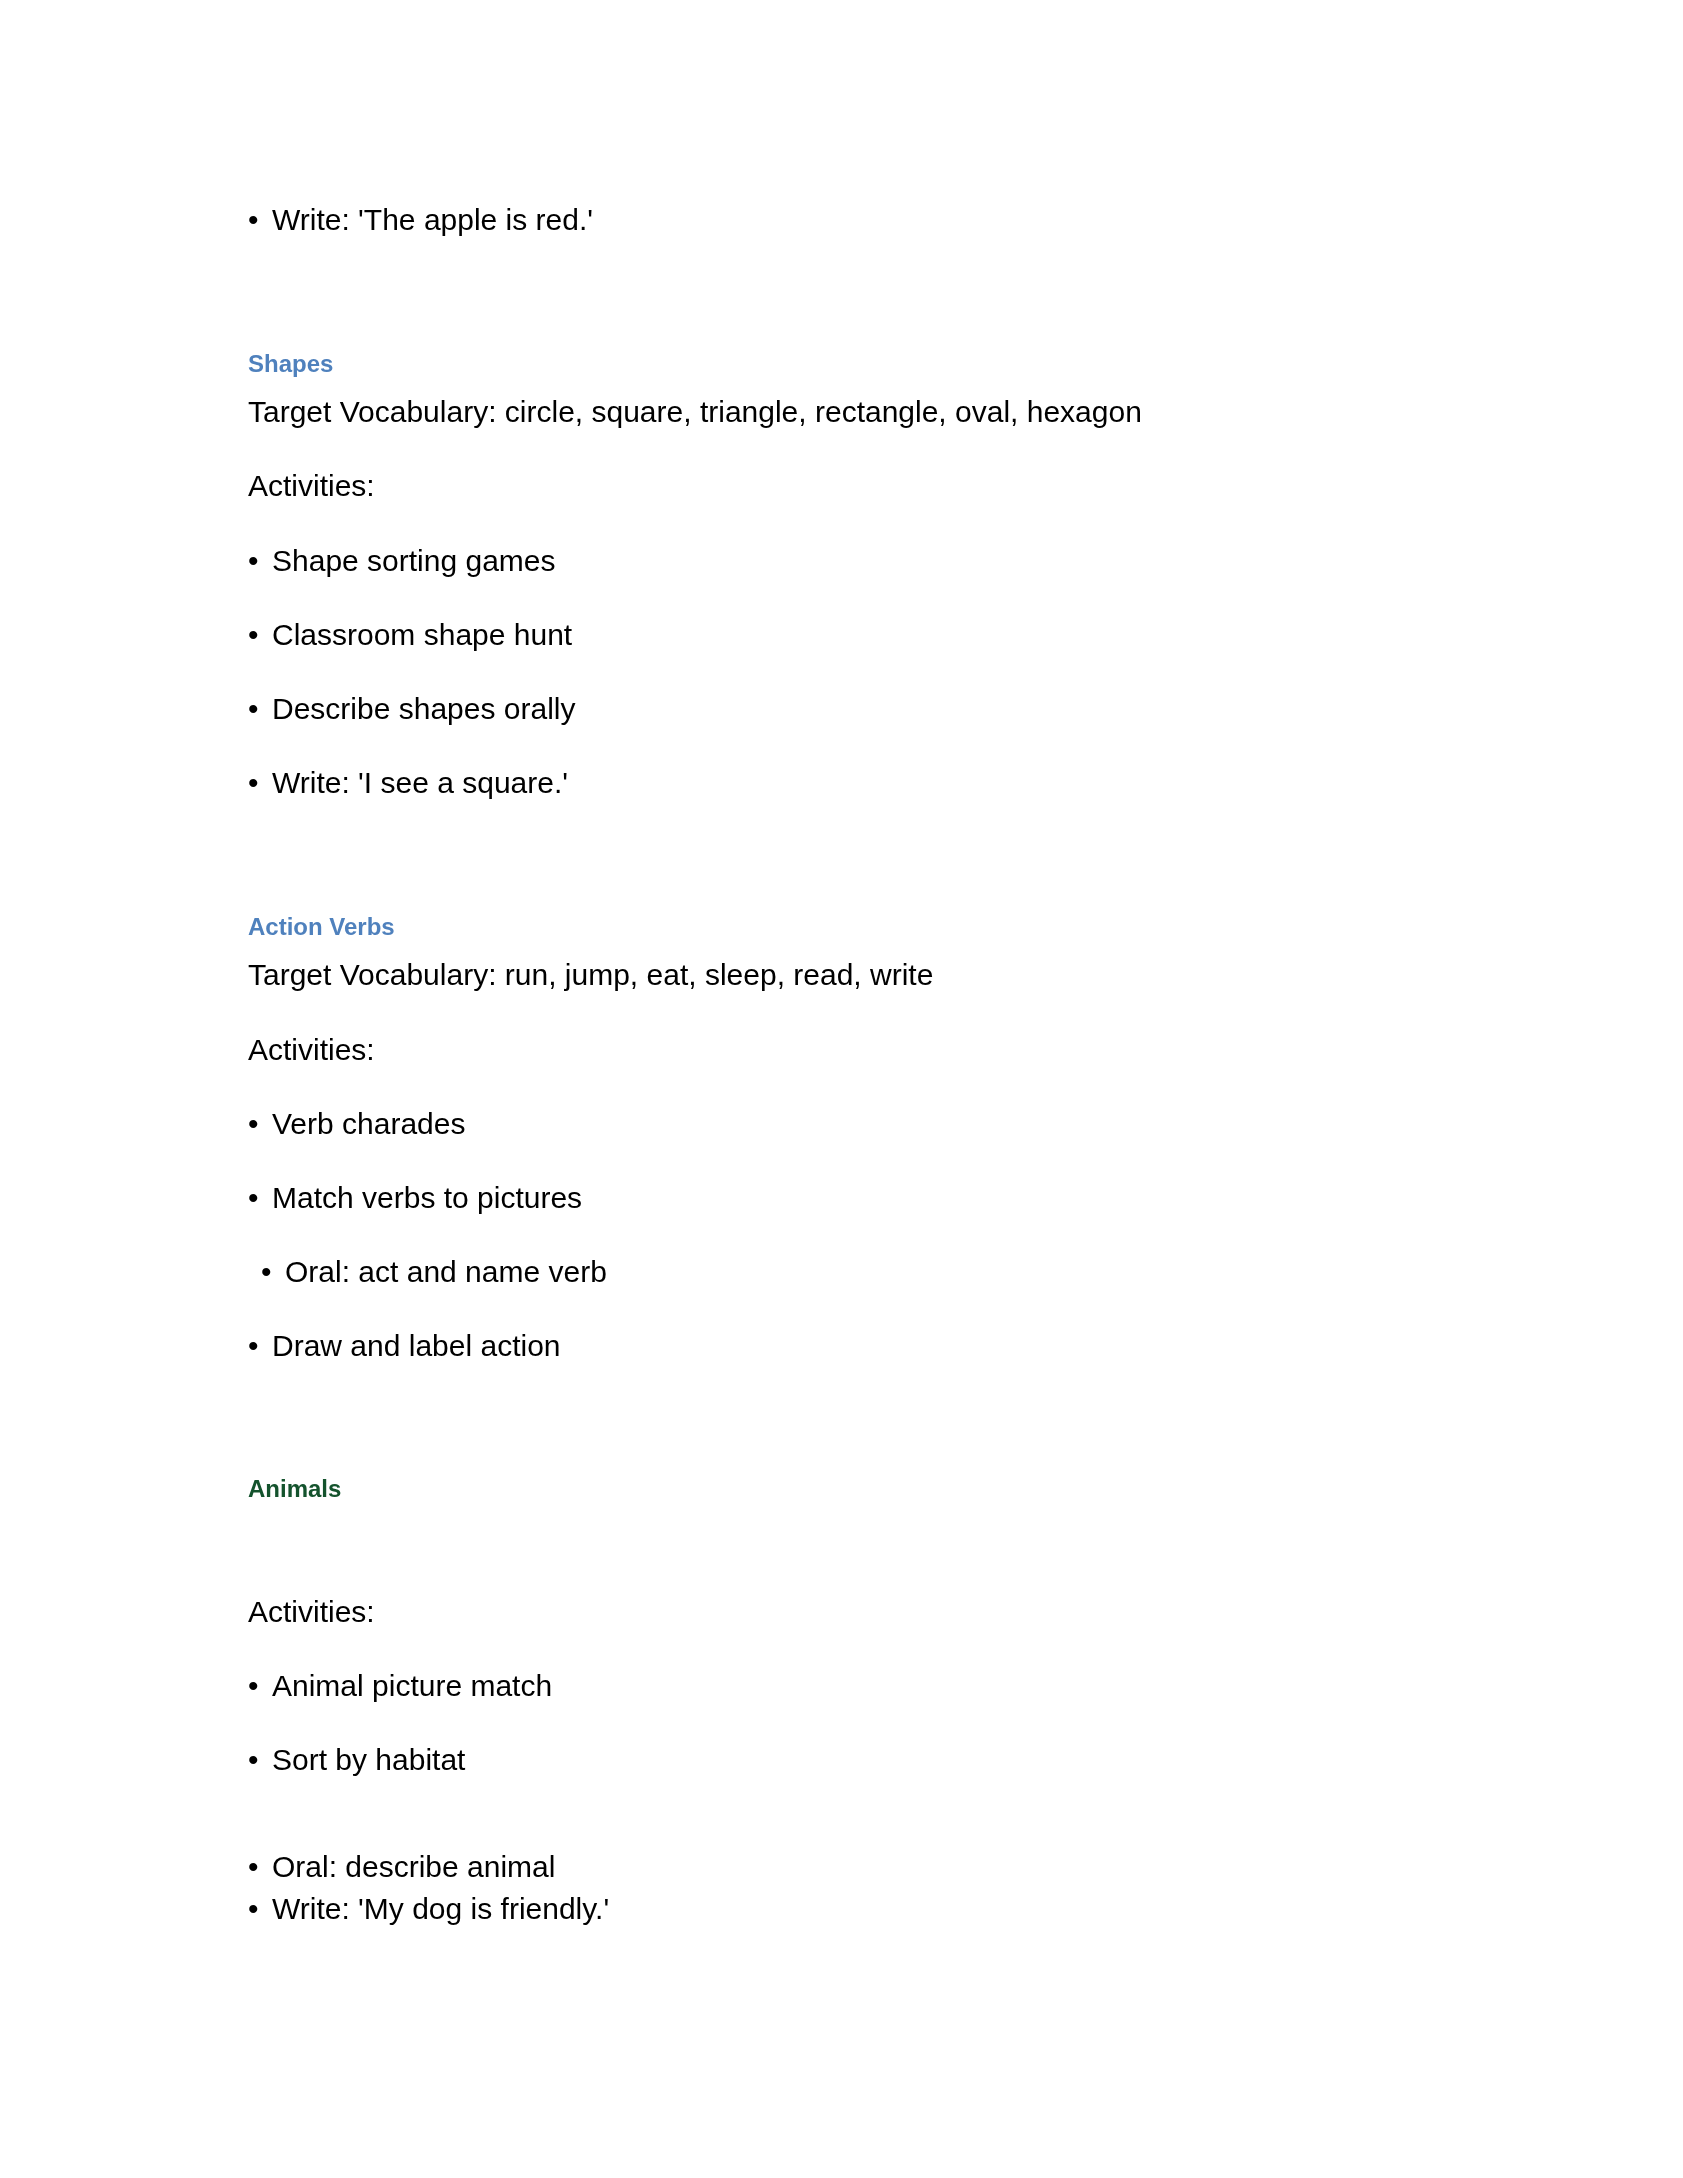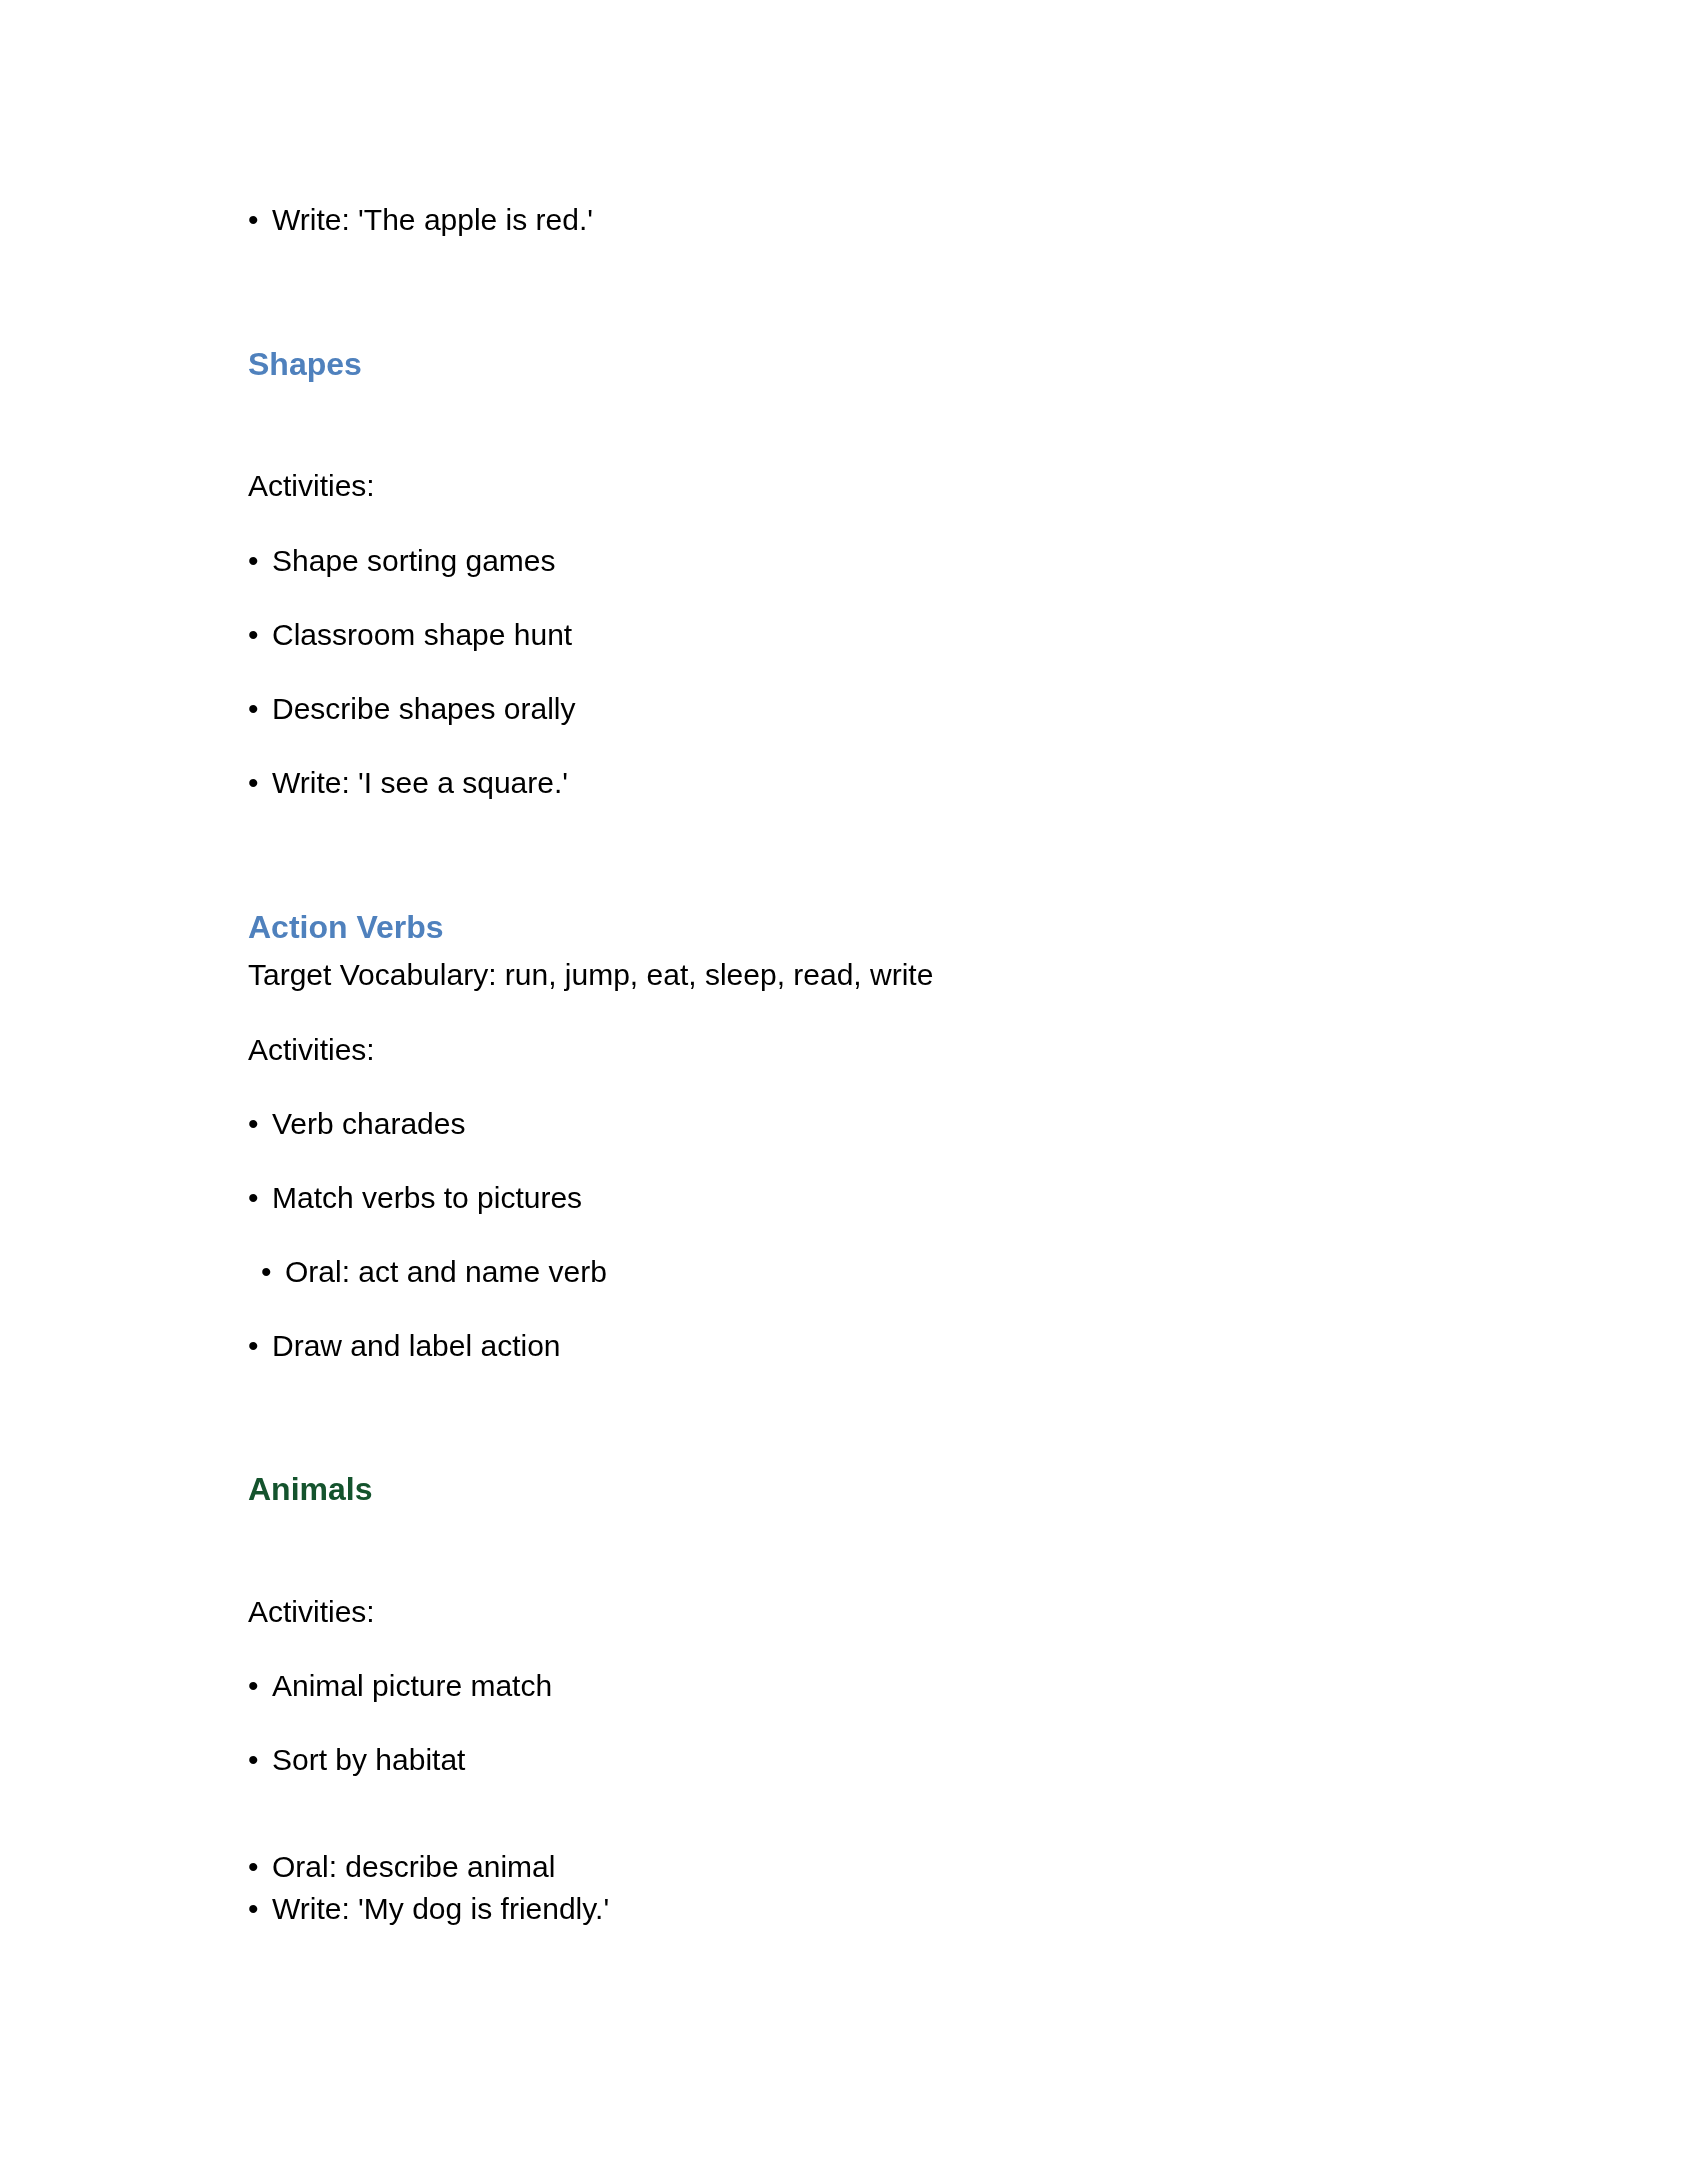--- a/index.html
+++ b/index.html
@@ -1,33 +1,34 @@
 <!DOCTYPE html>
 <html><head>
 <meta charset="utf-8">
 <style>
   html, body { margin: 0; padding: 0; background: #ffffff; }
   body { width: 1683px; height: 2178px; position: relative; overflow: hidden;
          font-family: "Liberation Sans", "DejaVu Sans", sans-serif; color: #000; }
   .page { position: absolute; left: 0; top: 0; width: 1683px; height: 1948px; background: #fff; }
   .line { position: absolute; left: 248px; white-space: nowrap; font-size: 30px; line-height: 40px; }
-  .heading { position: absolute; left: 248px; white-space: nowrap; font-size: 32px; line-height: 40px;
+  .heading { position: absolute; left: 248px; white-space: nowrap; font-size: 24px; line-height: 40px;
              font-weight: bold; }
   .bullet-dot { display: inline-block; width: 24px; }
 </style>
 </head>
 <body style="color: rgb(0, 0, 0);">
 
 <div class="page">
 
   <div class="line" style="top:200px;">
     <span class="bullet-dot">•</span><span>Write: 'The apple is red.'</span>
   </div>
 
   <div class="heading hd" style="top: 344px; color: rgb(79, 129, 189);">Shapes</div>
+  <div class="line" style="top:392px;">Target Vocabulary: circle, square, triangle, rectangle, oval, hexagon</div>
   <div class="line" style="top:466px;">Activities:</div>
   <div class="line" style="top:541px;"><span class="bullet-dot">•</span><span>Shape sorting games</span></div>
   <div class="line" style="top:615px;"><span class="bullet-dot">•</span><span>Classroom shape hunt</span></div>
   <div class="line" style="top:689px;"><span class="bullet-dot">•</span><span>Describe shapes orally</span></div>
   <div class="line" style="top:763px;"><span class="bullet-dot">•</span><span>Write: 'I see a square.'</span></div>
 
   <div class="heading hd" style="top: 907px; color: rgb(79, 129, 189);">Action Verbs</div>
   <div class="line" style="top:955px;">Target Vocabulary: run, jump, eat, sleep, read, write</div>
   <div class="line" style="top:1030px;">Activities:</div>
   <div class="line" style="top:1104px;"><span class="bullet-dot">•</span><span>Verb charades</span></div>

